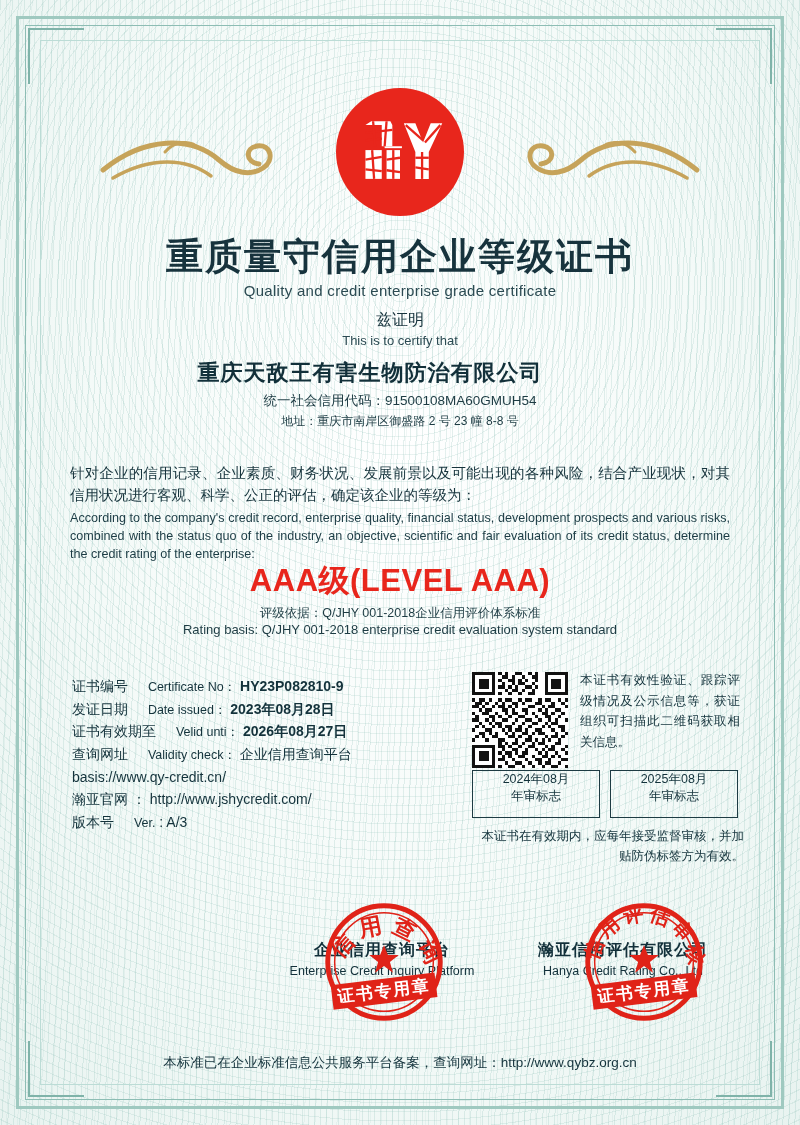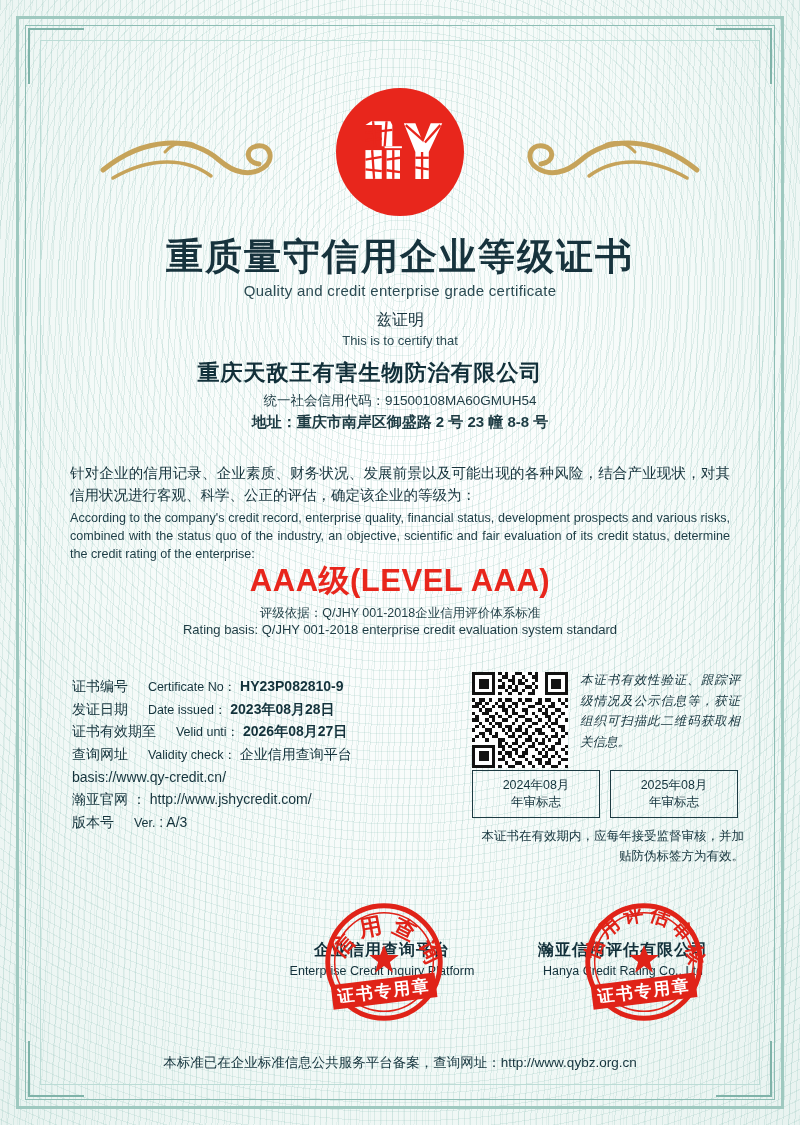--- a/index.html
+++ b/index.html
@@ -94,21 +94,21 @@
   .company{
     position:absolute;top:358px;left:0;width:716px;text-align:center;
     font-size:22px;font-weight:bold;color:#12303a;letter-spacing:1px;margin-left:12px;
   }
   .code{
     position:absolute;top:392px;left:0;width:800px;text-align:center;
     font-size:13.5px;color:#1d3b43;
   }
   .addr{
     position:absolute;top:413px;left:0;width:800px;text-align:center;
-    font-size:15px;color:#1d3b43;font-weight:bold;
+    font-size:12px;color:#1d3b43;
   }
 
   .para{
     position:absolute;left:70px;right:70px;top:462px;
     font-size:14.5px;line-height:1.55;color:#16333c;text-align:justify;
   }
   .para .en{
     font-size:12.6px;line-height:1.45;color:#1b3b44;display:block;margin-top:2px;
   }
 
@@ -137,30 +137,30 @@
 
   
   .qr{
     position:absolute;left:472px;top:672px;width:96px;height:96px;
     background:#fff;
   }
   .qr svg{display:block;}
 
   .qr-note{
     position:absolute;left:580px;top:670px;width:160px;
-    font-size:12.5px;line-height:1.65;color:#13323b;text-align:justify;font-style:italic;
+    font-size:12.5px;line-height:1.65;color:#13323b;text-align:justify;
   }
 
   .stamps-year{
     position:absolute;left:472px;top:770px;width:272px;
     display:flex;gap:10px;
   }
   .year-box{
     width:126px;height:46px;border:1px solid #1d3b43;
-    display:flex;flex-direction:column;align-items:center;justify-content:center;
+    display:flex;flex-direction:column;align-items:center;justify-content:flex-start;
     font-size:12.5px;color:#13323b;line-height:1.35;
   }
   .year-note{
     position:absolute;left:472px;top:826px;width:272px;
     font-size:12.5px;line-height:1.6;color:#13323b;text-align:right;
   }
 
   
   .seal{
     position:absolute;width:148px;height:148px;color:#e02318;

